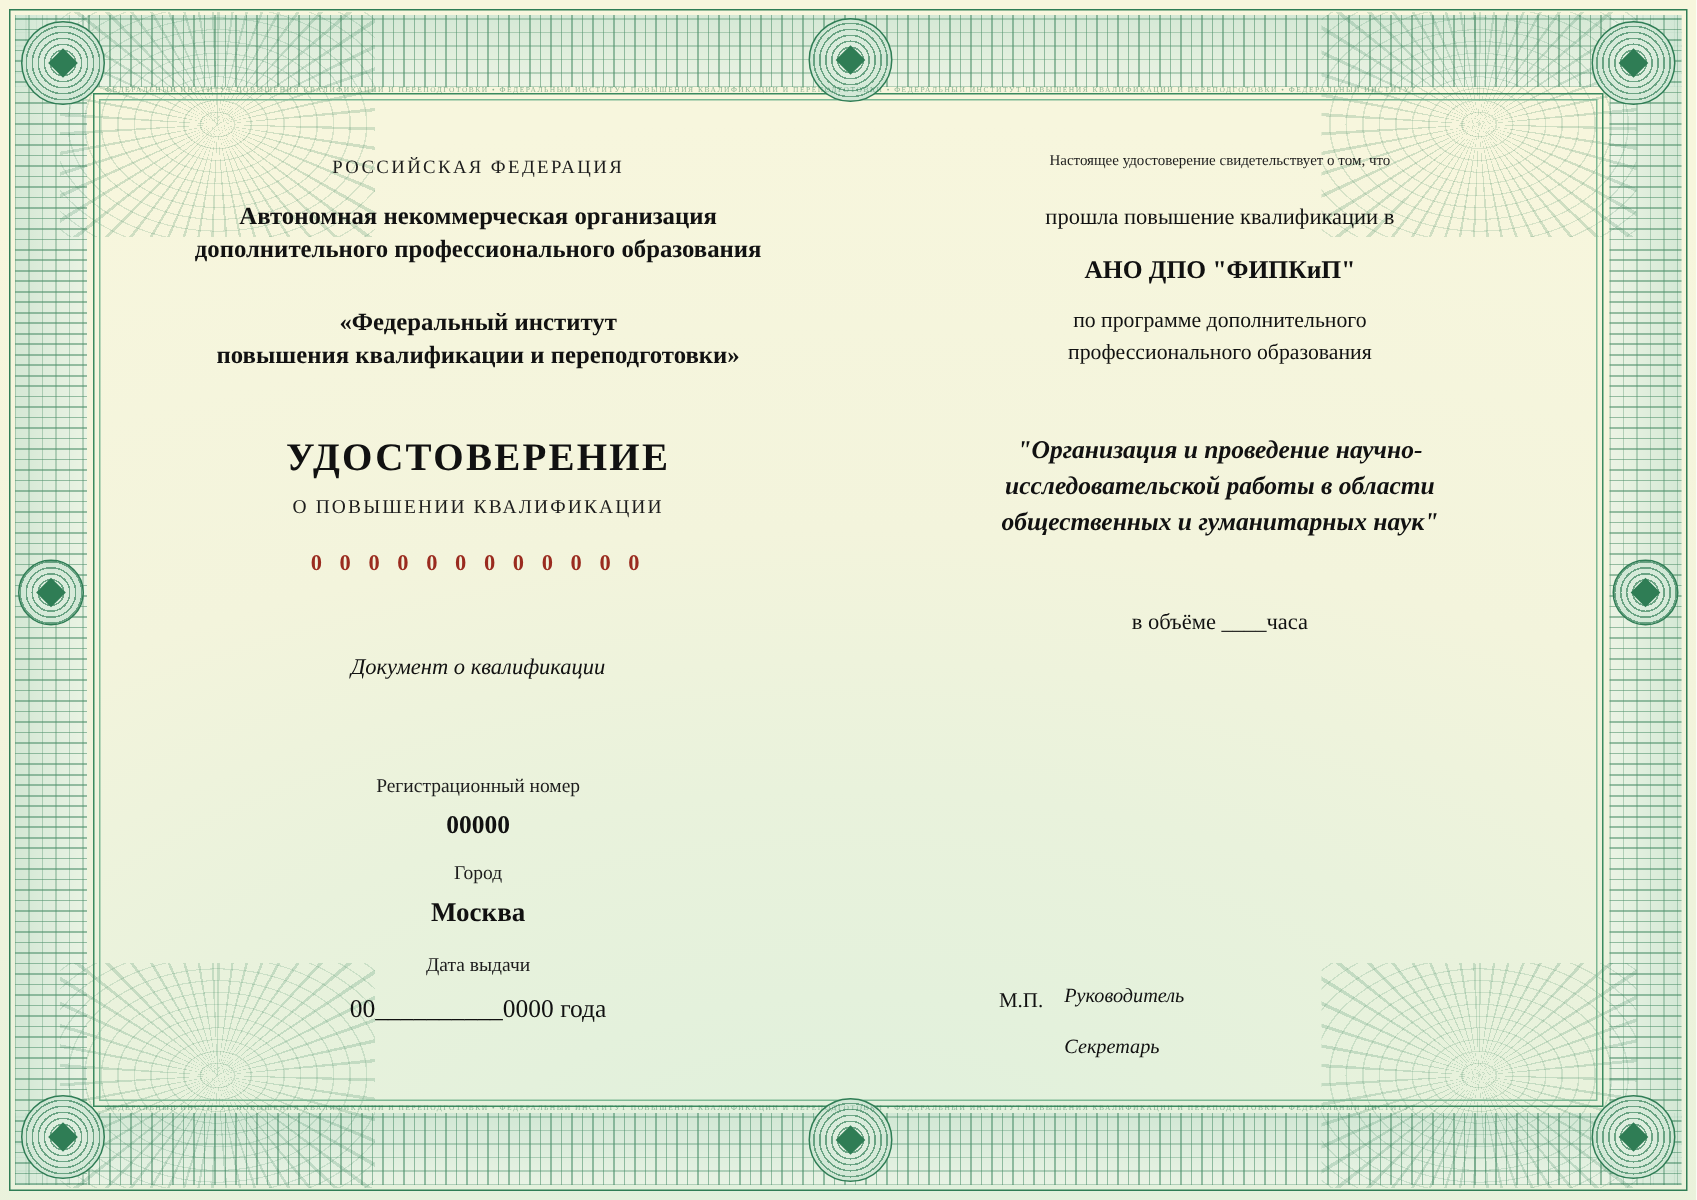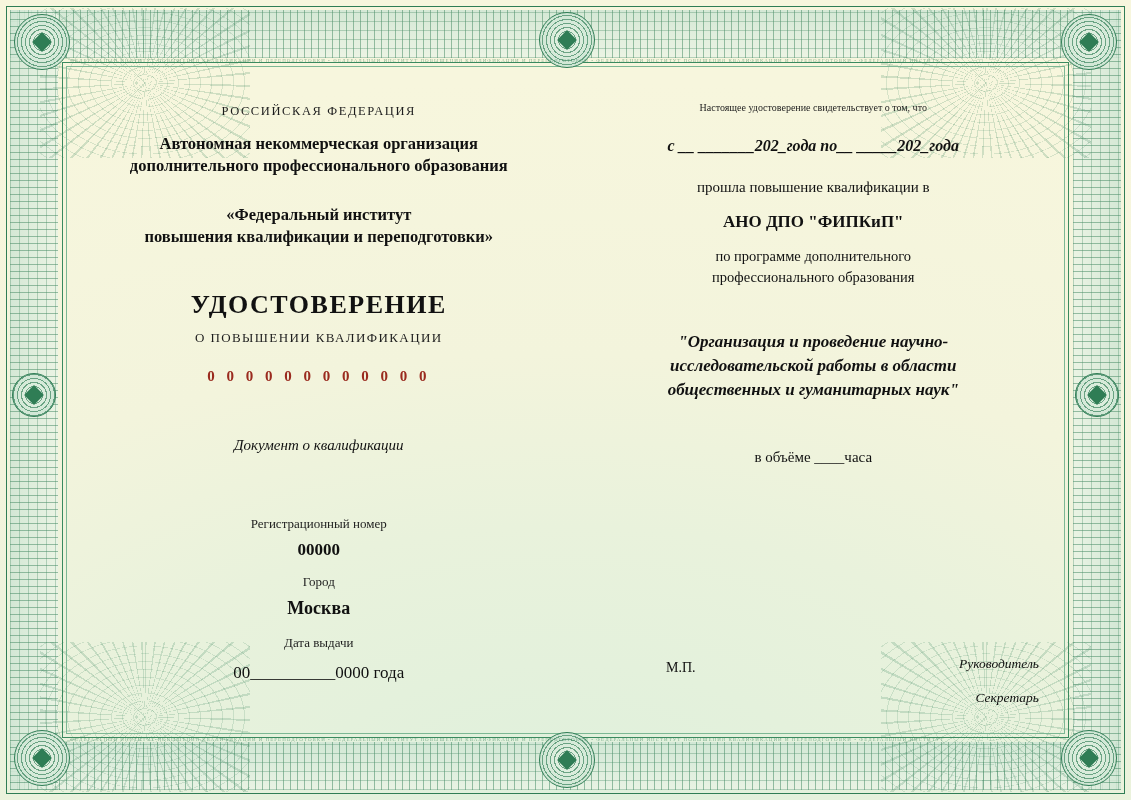--- a/index.html
+++ b/index.html
@@ -283,21 +283,21 @@
   }
   .mp {
     font-size: 14px;
     color: #111;
     width: 110px;
     text-align: right;
     padding-top: 4px;
   }
   .sign-block {
     flex: 1;
-    text-align: right;
+    text-align: left;
     padding-left: 14px;
   }
   .sign-item {
     font-size: 13.5px;
     font-style: italic;
     color: #111;
     margin-bottom: 18px;
   }
   .sign-item:last-child { margin-bottom: 0; }
 </style>
@@ -363,21 +363,20 @@
       <div class="city-value">Москва</div>
 
       <div class="date-label">Дата выдачи</div>
       <div class="date-value">00__________0000 года</div>
     </div>
 
     <div class="col-right">
       <div class="r-intro">Настоящее удостоверение свидетельствует о том, что</div>
 
 
-      <div class="r-period">с __ _______202_года по__ _____202_года</div>
 
       <div class="r-passed">прошла повышение квалификации в</div>
 
       <div class="r-org">АНО ДПО "ФИПКиП"</div>
 
       <div class="r-prog">
         <div>по программе дополнительного</div>
         <div>профессионального образования</div>
       </div>
 

